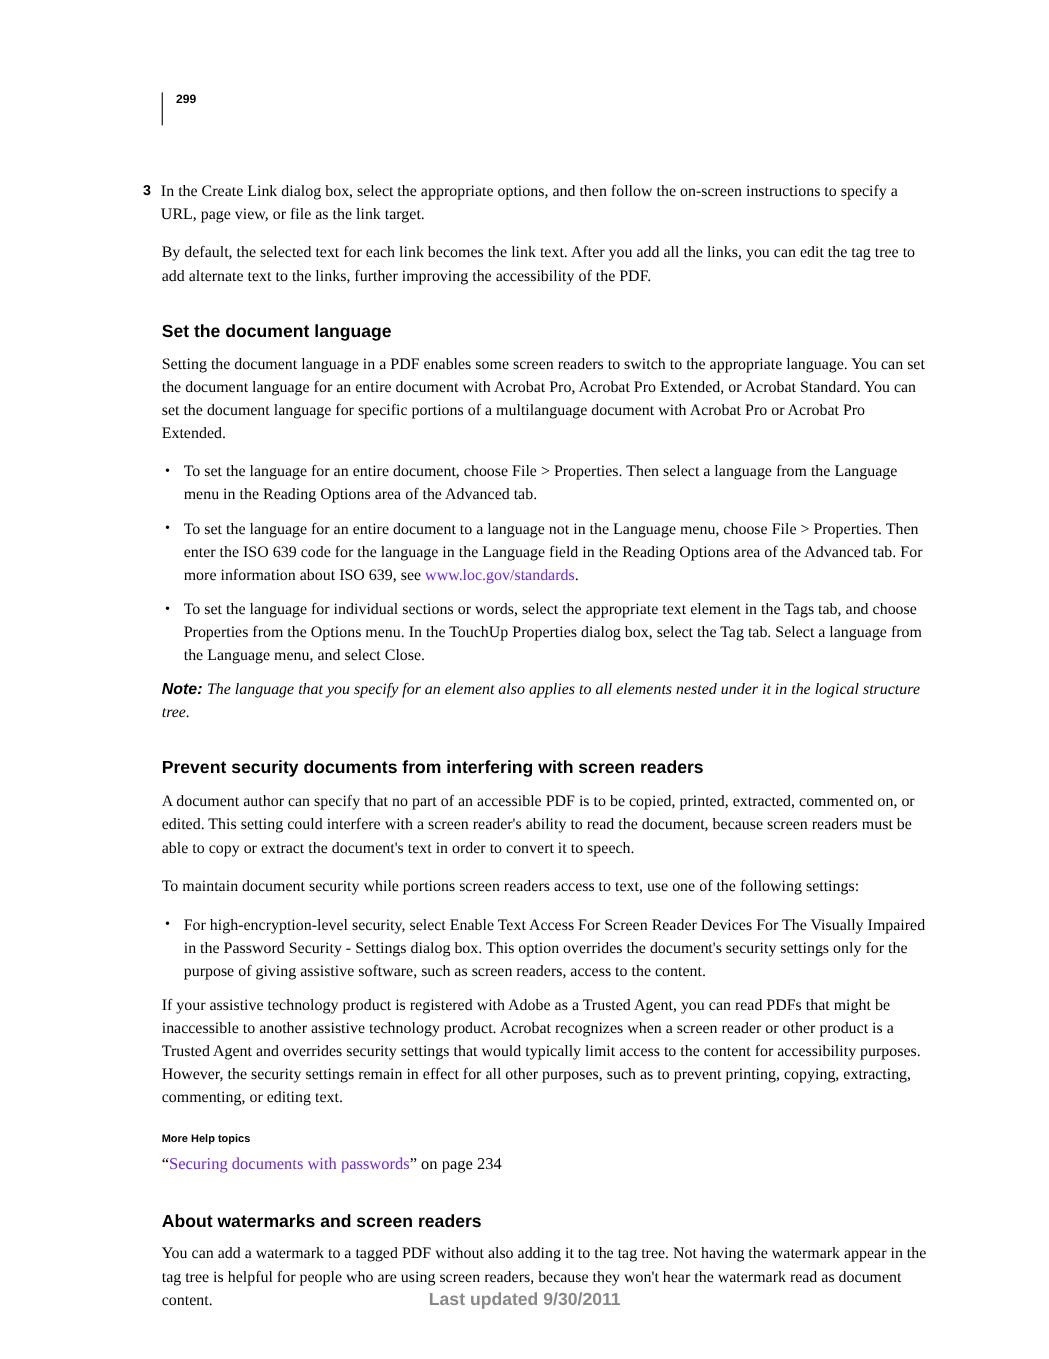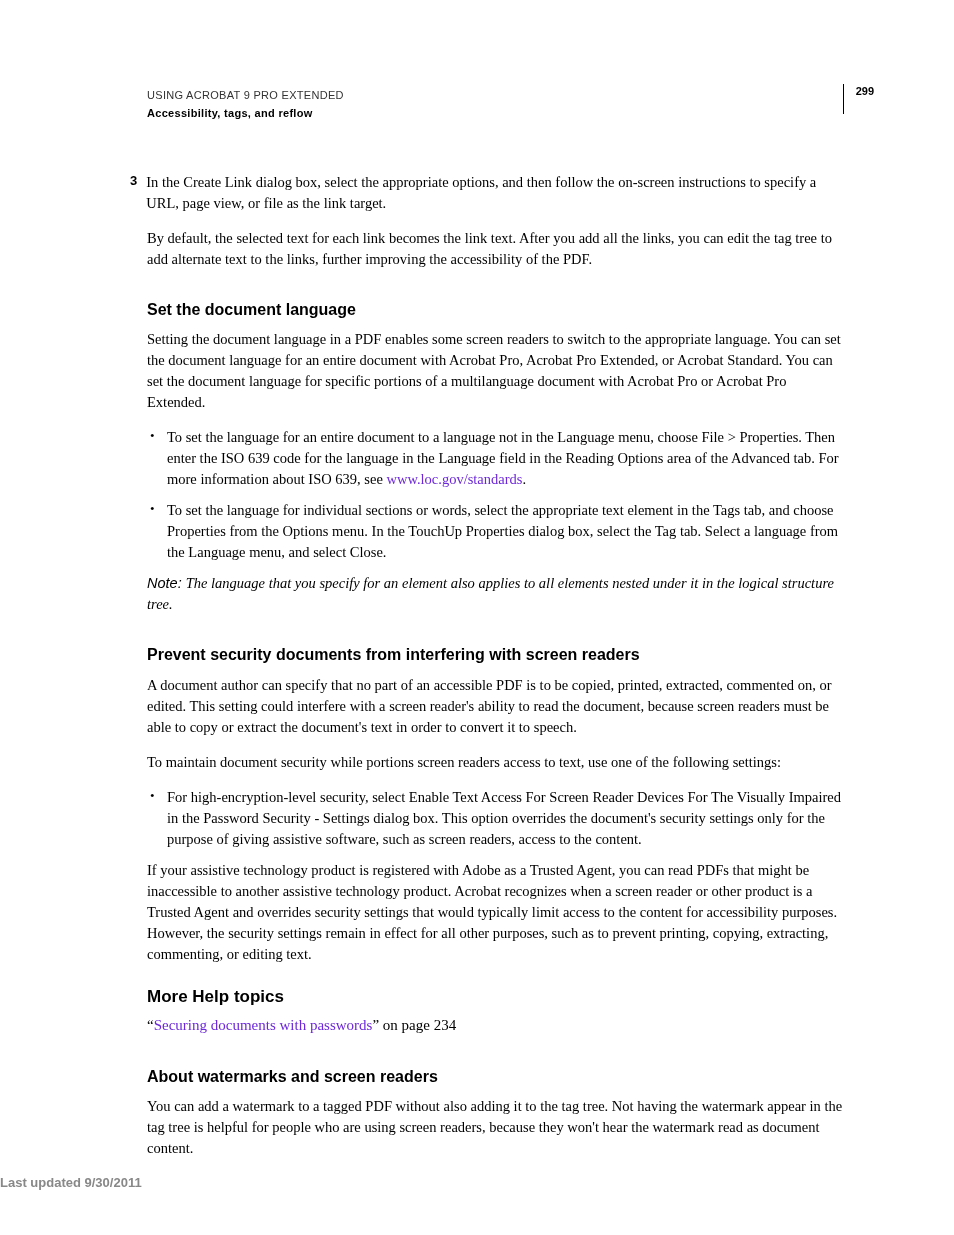--- a/index.html
+++ b/index.html
@@ -76,65 +76,62 @@
     }
     ul li::before {
       content: "•";
       position: absolute;
       left: -17px;
       top: 0;
       font-size: 13px;
     }
     .link { color: #6d28d9; }
     .note-para { margin-top: 4px; margin-bottom: 14px; }
-    .note-label { font-family: "Myriad Pro", Arial, sans-serif; font-weight: 400; font-style: italic; }
+    .note-label { font-family: "Myriad Pro", Arial, sans-serif; font-weight: 700; font-style: italic; }
     .note-body { font-style: italic; }
     .more-help {
       font-family: "Myriad Pro", Arial, sans-serif;
       font-weight: 700;
-      font-size: 17px;
+      font-size: 10px;
       margin-top: 20px;
       margin-bottom: 6px;
     }
     .help-link-para { font-size: 15px; }
     .footer-update {
       position: absolute;
       bottom: 42px;
       left: 0;
       width: 100%;
-      text-align: left;
+      text-align: center;
       font-family: "Myriad Pro", Arial, sans-serif;
       font-weight: 600;
-      font-size: 13px;
+      font-size: 16px;
       color: #888;
     }
   </style>
 </head>
 <body>
 
 <div class="header-area">
-  <div class="header-left">
-    <div class="doc-title">USING ACROBAT 9 PRO EXTENDED</div>
-    <div class="section-name">Accessibility, tags, and reflow</div>
-  </div>
   <div class="page-num-box">299</div>
 </div>
 
 <div class="numbered-item">
   <span class="step-num">3</span>
   <span>In the Create Link dialog box, select the appropriate options, and then follow the on-screen instructions to specify a URL, page view, or file as the link target.</span>
 </div>
 
 <p class="body-para">By default, the selected text for each link becomes the link text. After you add all the links, you can edit the tag tree to add alternate text to the links, further improving the accessibility of the PDF.</p>
 
 <h2>Set the document language</h2>
 
 <p class="body-para">Setting the document language in a PDF enables some screen readers to switch to the appropriate language. You can set the document language for an entire document with Acrobat Pro, Acrobat Pro Extended, or Acrobat Standard. You can set the document language for specific portions of a multilanguage document with Acrobat Pro or Acrobat Pro Extended.</p>
 
 <ul>
+  <li>To set the language for an entire document, choose File &gt; Properties. Then select a language from the Language menu in the Reading Options area of the Advanced tab.</li>
   <li>
     <span>To set the language for an entire document to a language not in the Language menu, choose File &gt; Properties. Then enter the ISO 639 code for the language in the Language field in the Reading Options area of the Advanced tab. For more information about ISO 639, see </span><span class="link">www.loc.gov/standards</span><span>.</span>
   </li>
   <li>To set the language for individual sections or words, select the appropriate text element in the Tags tab, and choose Properties from the Options menu. In the TouchUp Properties dialog box, select the Tag tab. Select a language from the Language menu, and select Close.</li>
 </ul>
 
 <p class="note-para">
   <span class="note-label">Note: </span><span class="note-body">The language that you specify for an element also applies to all elements nested under it in the logical structure tree.</span>
 </p>
 

